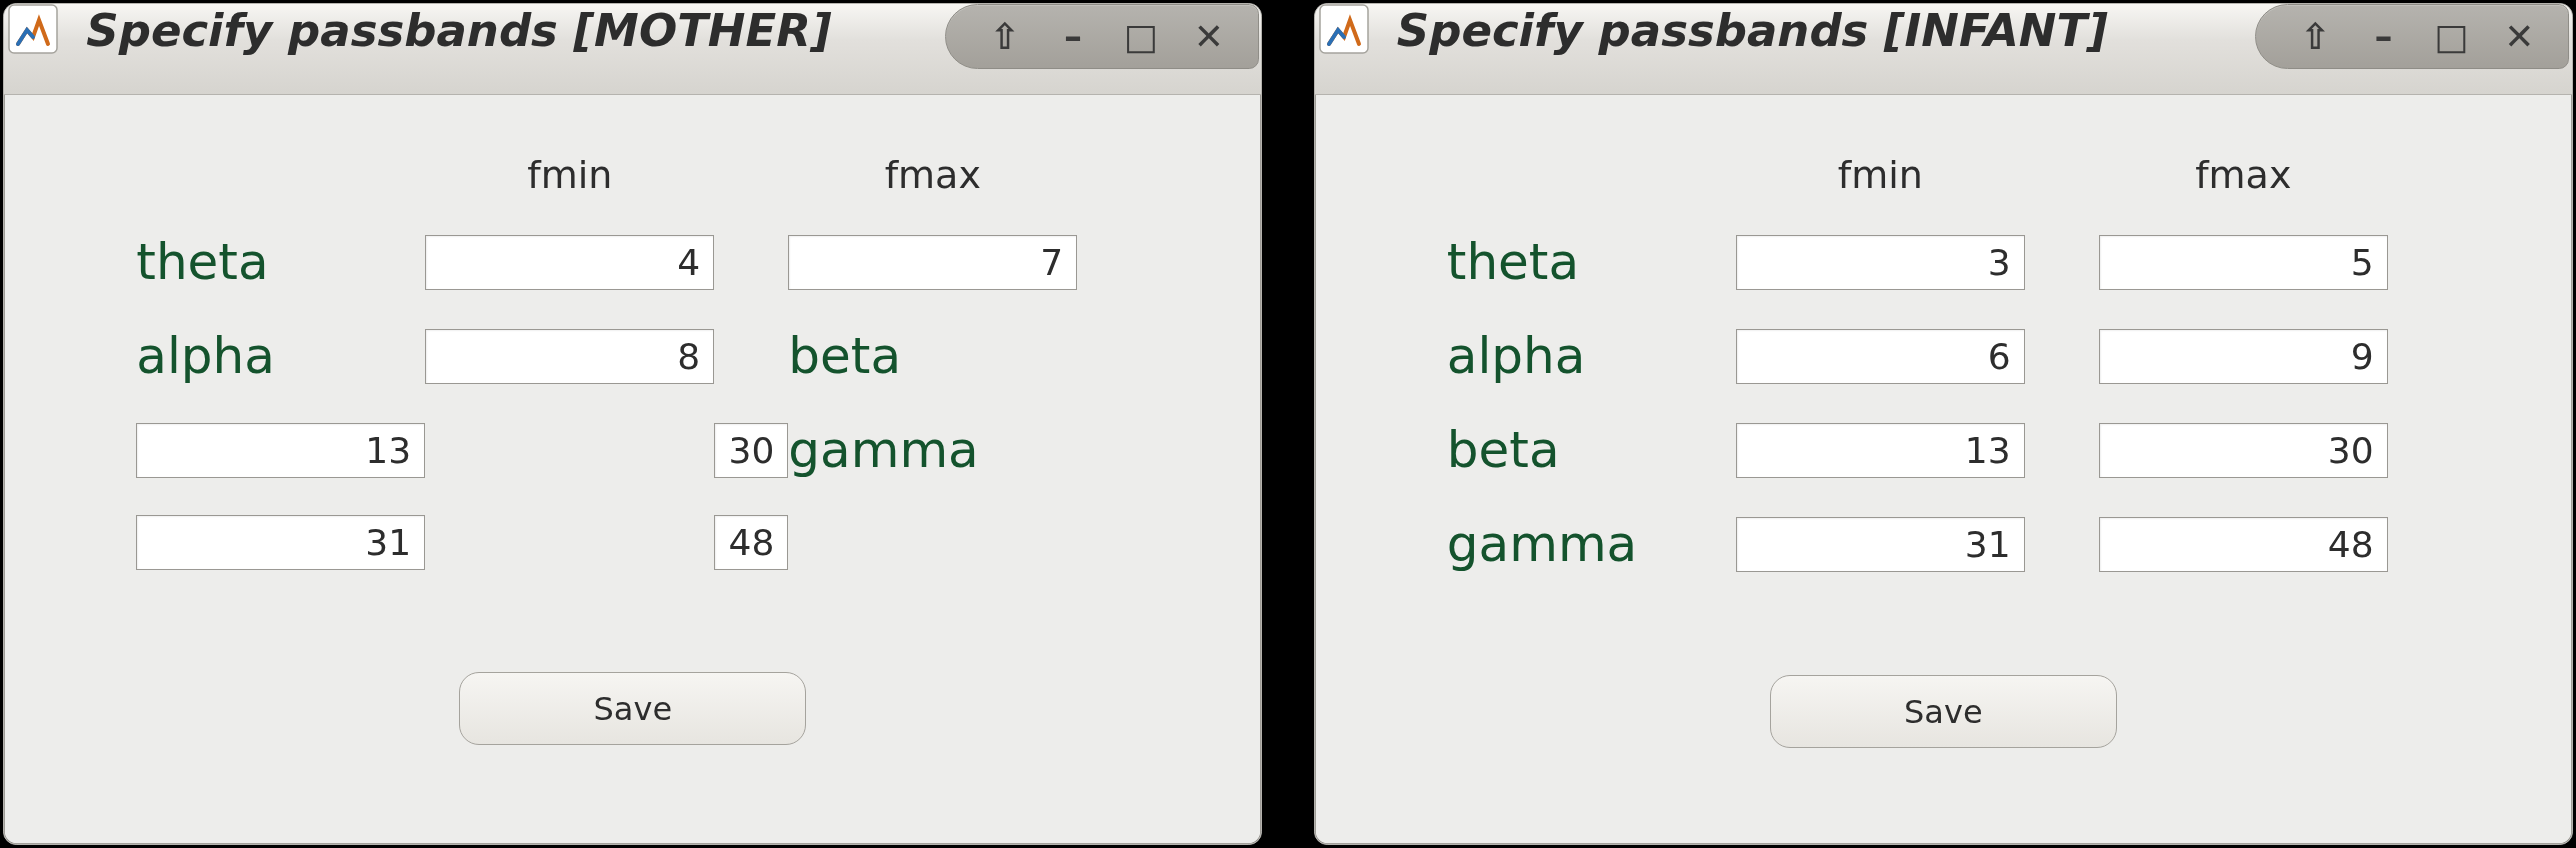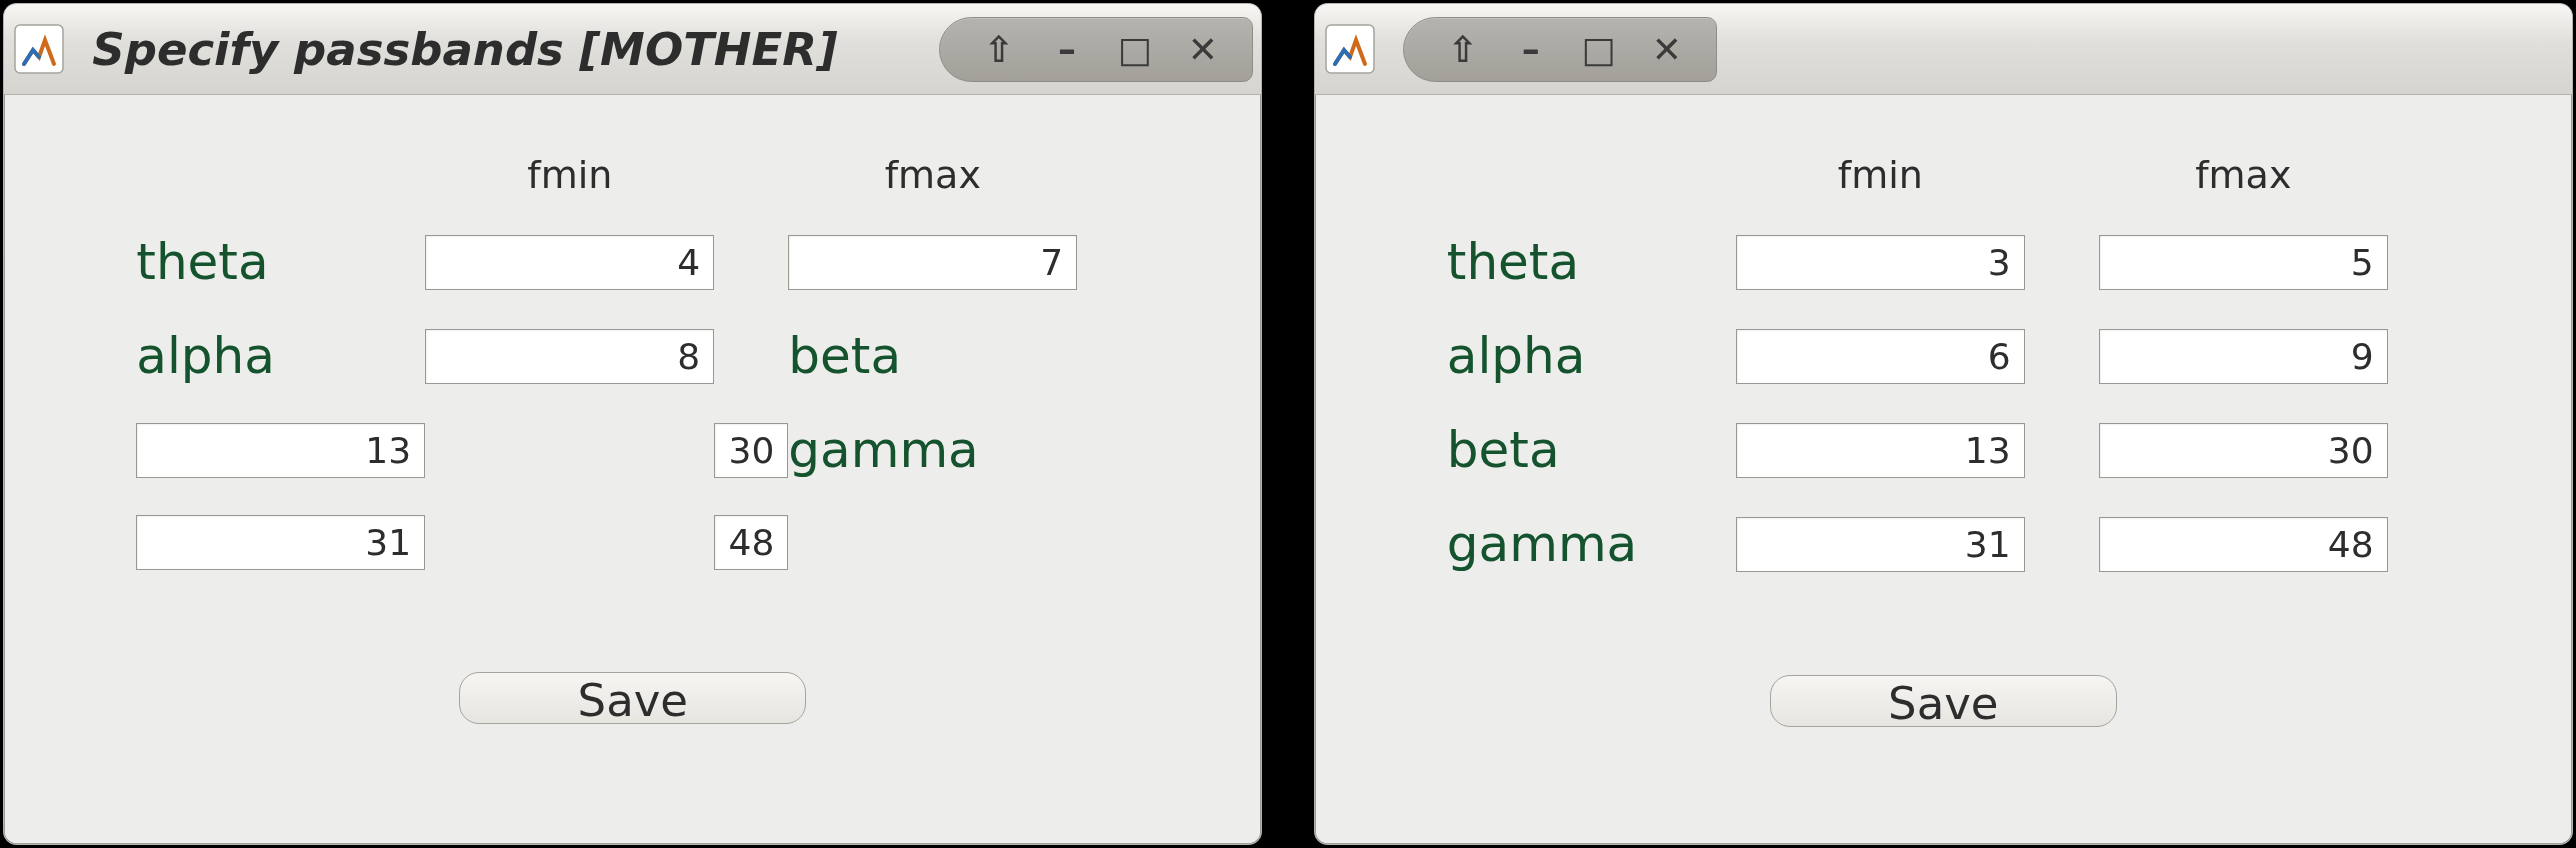--- a/index.html
+++ b/index.html
@@ -25,22 +25,21 @@
       box-shadow: 0 0 0 0.8px #8a8882 inset;
       display: flex;
       flex-direction: column;
       overflow: hidden;
     }
     .titlebar {
       height: 91px;
       background: linear-gradient(to bottom, #f7f6f3, #e2e0dc 40%, #d6d4cf);
       border-bottom: 1.7px solid #b5b3ae;
       display: flex;
-      align-items: center;
-      padding: 0 10px;
+      padding: 0 4px;
       position: relative;
     }
     .app-icon {
       width: 50px; height: 50px;
       margin-right: 28px;
       flex: 0 0 auto;
     }
     .title-text {
       font-weight: 700;
       font-style: italic;
@@ -105,25 +104,25 @@
       box-shadow: inset 0.8px 0.8px 1.7px rgba(0,0,0,0.08);
     }
     .savewrap {
       grid-column: 1 / -1;
       display: flex;
       justify-content: flex-start;
       margin-top: 66px;
     }
     .savebtn {
       margin-left: 323px;
-      width: 347px; height: 52px;
+      width: 347px; height: 73px;
       border: 1.7px solid #a5a39d;
       background: linear-gradient(to bottom,#f6f5f2,#e7e5e0);
       border-radius: 20px;
-      font-size: 45px;
+      font-size: 32px;
       color: #2d2d2d;
       cursor: default;
       font-family: inherit;
     }
     .gap { width: 0.8px; }
   </style>
 </head>
 <body>
 
 <div class="win">
@@ -184,20 +183,21 @@
 
 <div class="win">
   <div class="titlebar">
     <span class="app-icon">
       <svg viewBox="0 0 100 100" width="50" height="50">
         <rect x="2" y="2" width="96" height="96" rx="10" fill="#fff" stroke="#a5a39d" stroke-width="3"></rect>
         <path d="M20 80 L38 52 L50 66 L62 32 L80 80" fill="none" stroke="#d06a1a" stroke-width="8" stroke-linecap="round"></path>
         <path d="M50 66 L38 52 L20 80" fill="none" stroke="#2a6fb5" stroke-width="8" stroke-linecap="round"></path>
       </svg>
     </span>
+    <span class="title-text">Specify passbands [INFANT]</span>
     <div class="ctrl-pill">
       <div class="ctrl-btn">
           <span class="ctrl-glyph">⇧</span>
         </div>
       <div class="ctrl-btn">
           <span class="ctrl-glyph">–</span>
         </div>
       <div class="ctrl-btn">
           <span class="ctrl-glyph">□</span>
         </div>

